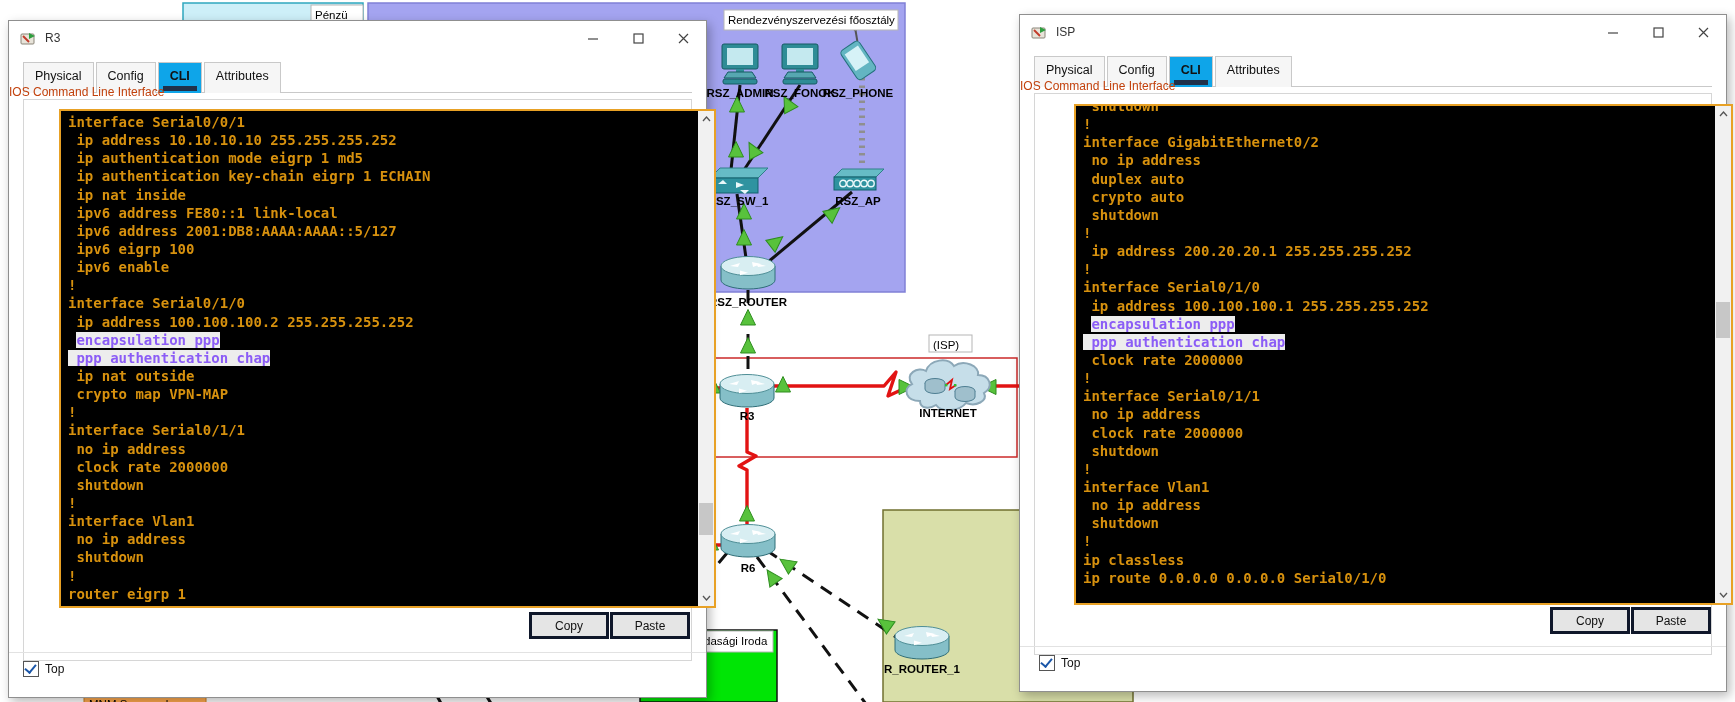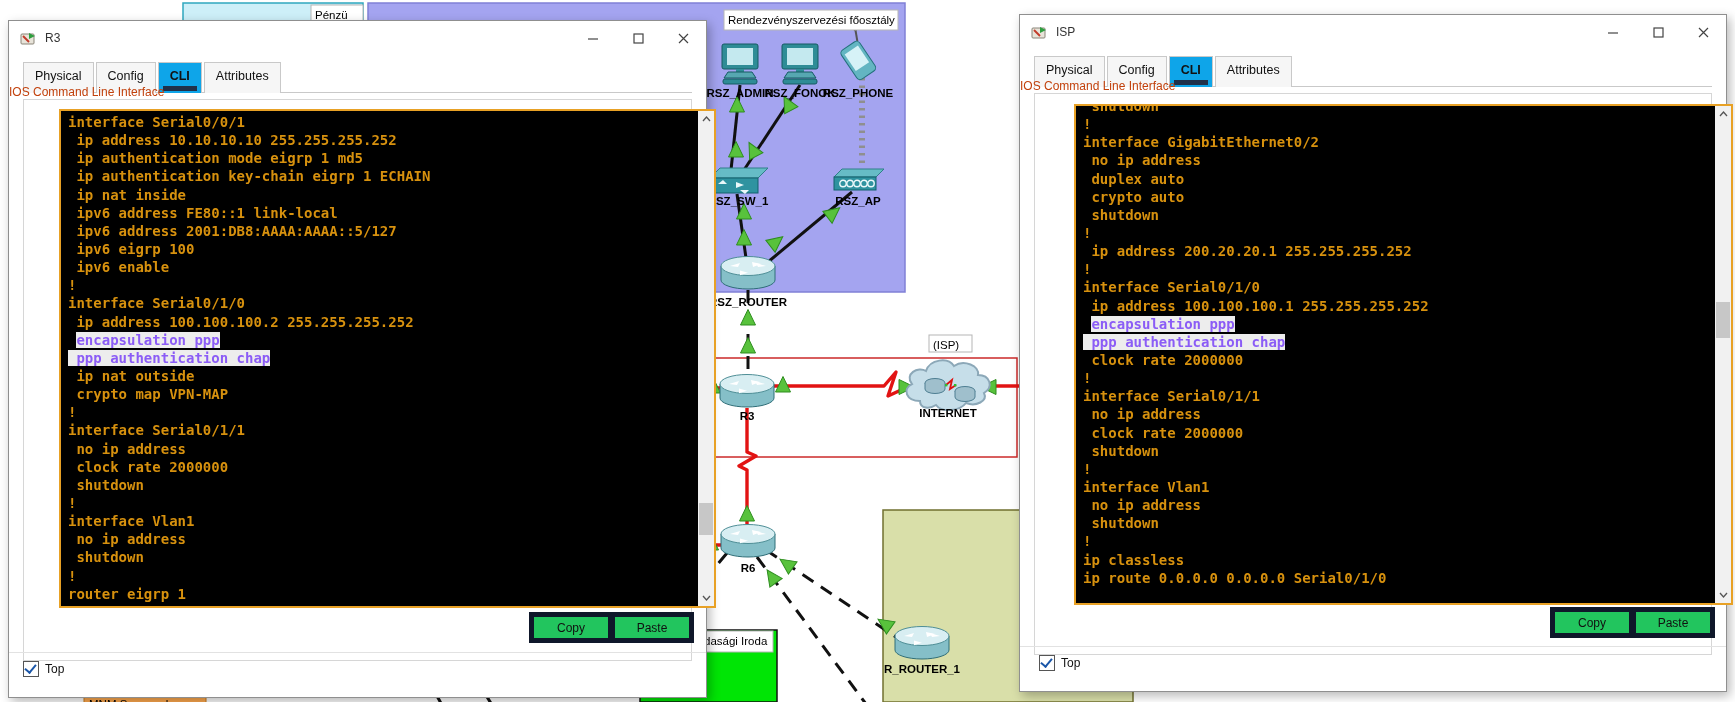--- a/index.html
+++ b/index.html
@@ -35,21 +35,21 @@
   .terminal{position:absolute;border:2px solid #E8A125;background:#000;margin-left:28px;}
   .term-text{position:absolute;left:0;top:0;right:16px;bottom:0;overflow:hidden;
              padding:2px 0 0 7px;background:#000;}
   .tl{font:700 14px "DejaVu Sans Mono",monospace;color:#D7910E;white-space:pre;
       height:18.15px;line-height:18.15px;}
   .hlt{background:#EDEDED;color:#8b5cf6;}
   .vscroll{position:absolute;right:0;top:0;bottom:0;width:16px;background:#F1F1F1;}
   .sarrow{position:absolute;left:0;width:16px;height:16px;background:#F1F1F1;
           display:flex;align-items:center;justify-content:center;}
   .sthumb{position:absolute;left:1px;width:14px;background:#c7c7c7;}
-  .btn{position:absolute;height:21px;background:#22c55e;border:5px solid #0f172a;
+  .btn{position:absolute;height:21px;background:#e5e5e5;border:3px solid #0f172a;
        font-size:12px;color:#111;display:flex;align-items:center;justify-content:center;}
   .sep{position:absolute;left:0;right:0;height:1px;background:#e2e2e2;}
   .topchk{position:absolute;display:flex;align-items:center;font-size:12px;color:#111;justify-content:center;}
   .cbox{width:14px;height:14px;border:1px solid #555;background:#fff;margin-right:6px;
         position:relative;}
   .cbox::after{content:"";position:absolute;left:3px;top:0px;width:5px;height:9px;
         border:solid #1a56a8;border-width:0 2px 2px 0;transform:rotate(40deg);}
 </style>
 </head>
 <body>

